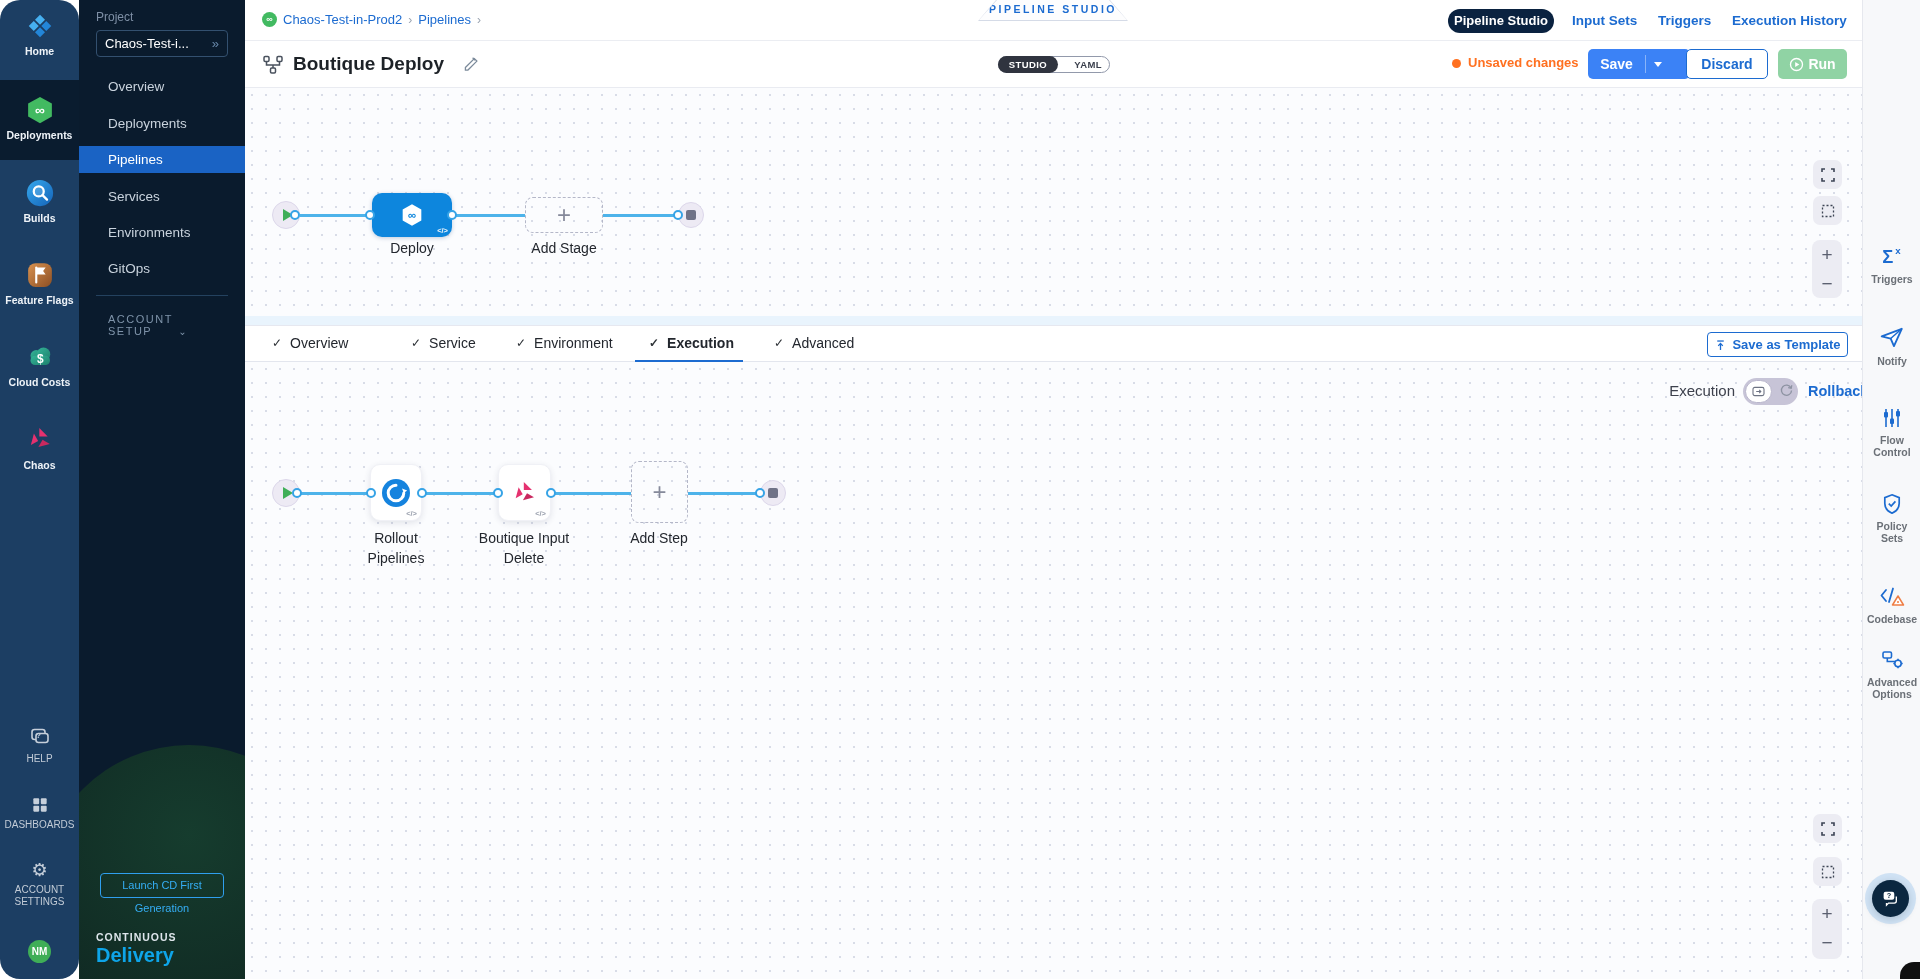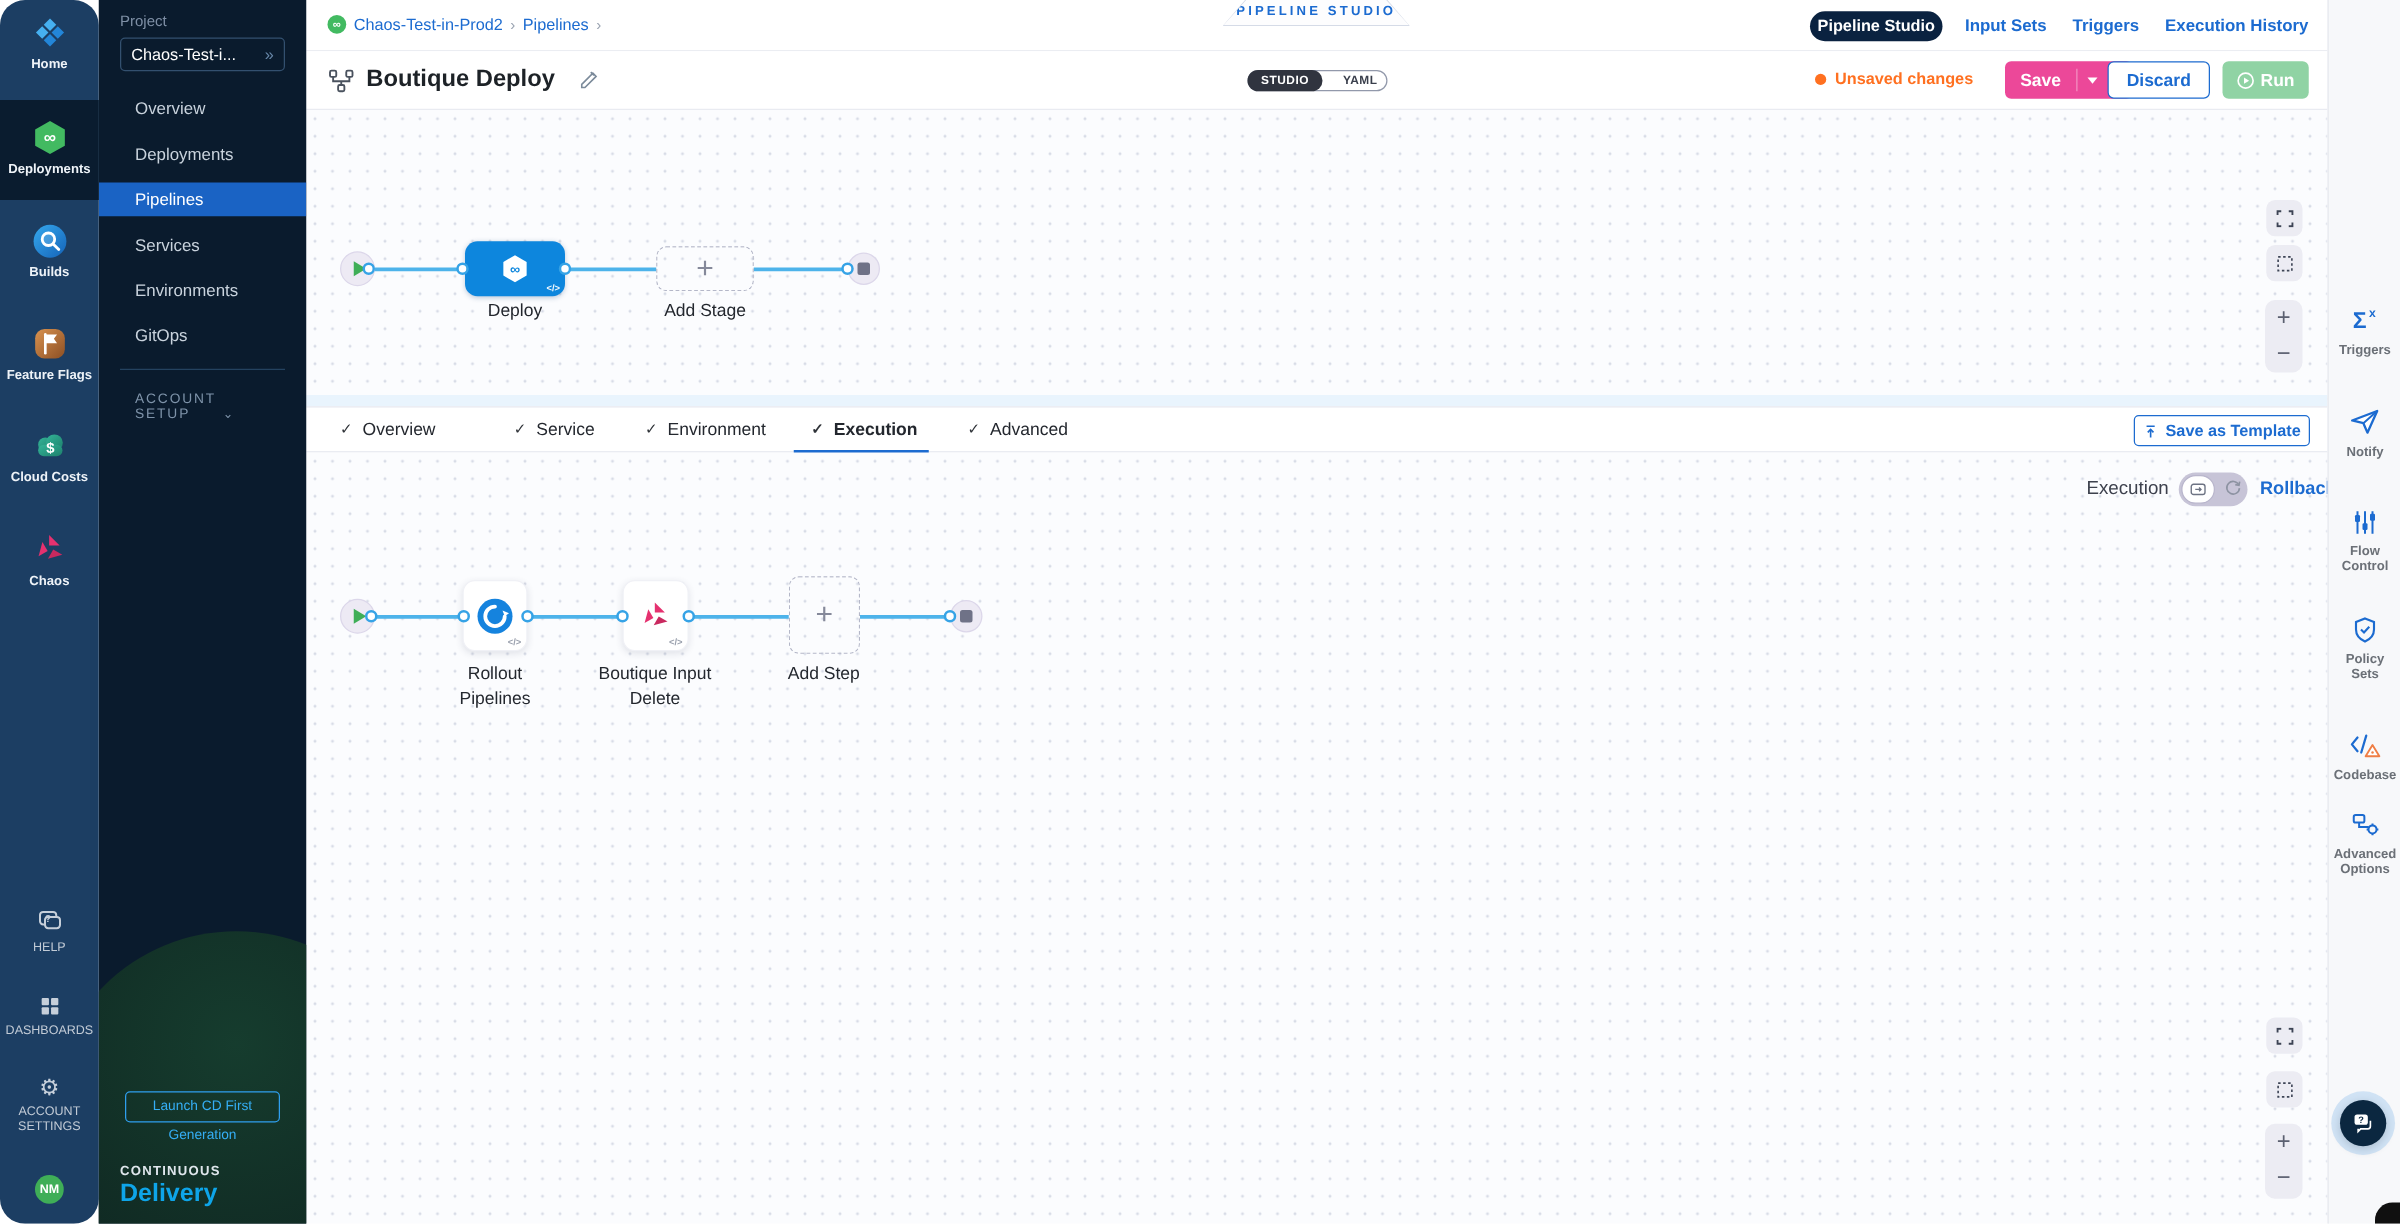--- a/index.html
+++ b/index.html
@@ -61,21 +61,21 @@
   .ptitle { position:absolute; left:48px; top:12px; font-size:19px; font-weight:bold; color:#1d2227; }
   .pencil { position:absolute; left:217px; top:15px; width:17px; height:17px; cursor:pointer; }
   .vtoggle { position:absolute; left:753px; top:15px; width:112px; height:17px; border:1px solid #9299ab; border-radius:9px;
     background:#fff; cursor:pointer; }
   .vtoggle .vseg { position:absolute; left:-1px; top:-1px; width:60px; height:17px; background:#30343f; border-radius:9px;
     color:#fff; font-size:9.5px; font-weight:bold; text-align:center; line-height:17px; letter-spacing:.4px;}
   .vtoggle .yseg { position:absolute; right:7px; top:0; font-size:9.5px; font-weight:bold; color:#3a3f4c; line-height:15px; letter-spacing:.4px;}
   .unsaved-dot { position:absolute; left:1207px; top:18px; width:9px; height:9px; border-radius:50%; background:#ff7020; }
   .unsaved-txt { position:absolute; left:1223px; top:14px; font-size:13px; font-weight:bold; color:#ff7020; }
   .btn { position:absolute; top:8px; height:30px; border-radius:5px; font-size:14px; font-weight:bold; text-align:center; cursor:pointer; }
-  .btn-save { left:1343px; width:102px; background:#ec4899; color:#fff; line-height:30px;margin-left:16px; }
+  .btn-save { left:1343px; width:102px; background:#3b82f6; color:#fff; line-height:30px; }
   .btn-save .sdvd { position:absolute; left:57px; top:6px; width:1px; height:18px; background:rgba(255,255,255,.4); }
   .btn-save .scaret { position:absolute; left:66px; top:13px; width:0; height:0;
     border-left:4.5px solid transparent; border-right:4.5px solid transparent; border-top:5px solid #fff; }
   .btn-save .slabel { position:absolute; left:0; top:0; width:57px; line-height:30px; }
   .btn-discard { left:1441px; width:82px; background:#fff; border:1px solid #1c6bd0; color:#1c6bd0; line-height:28px; }
   .btn-run { left:1533px; width:69px; background:#90d3a4; color:#fff; line-height:30px; cursor:default; }
   .btn-run svg { vertical-align:-3px; margin-right:4px; }
 
   
   .canvas { position:absolute; left:0; width:1617px; background-color:#fbfcfe;

